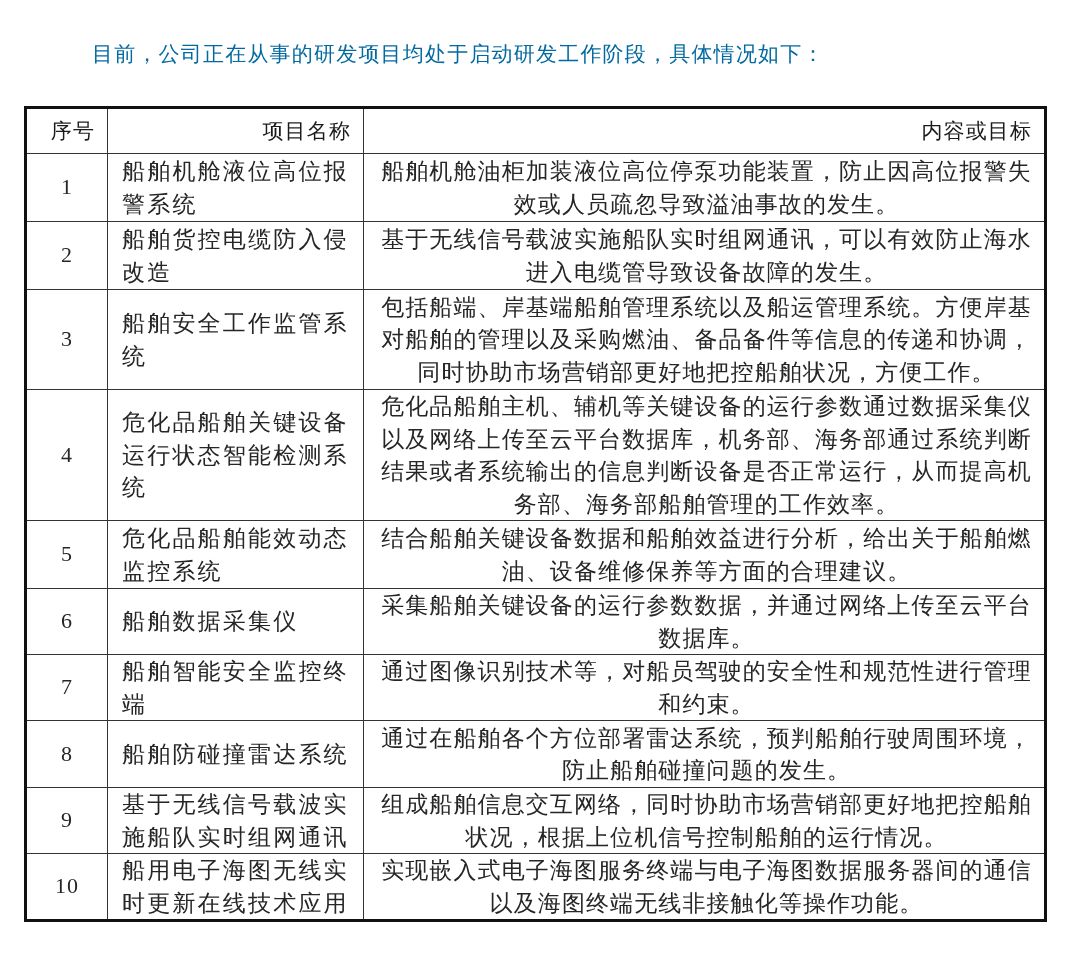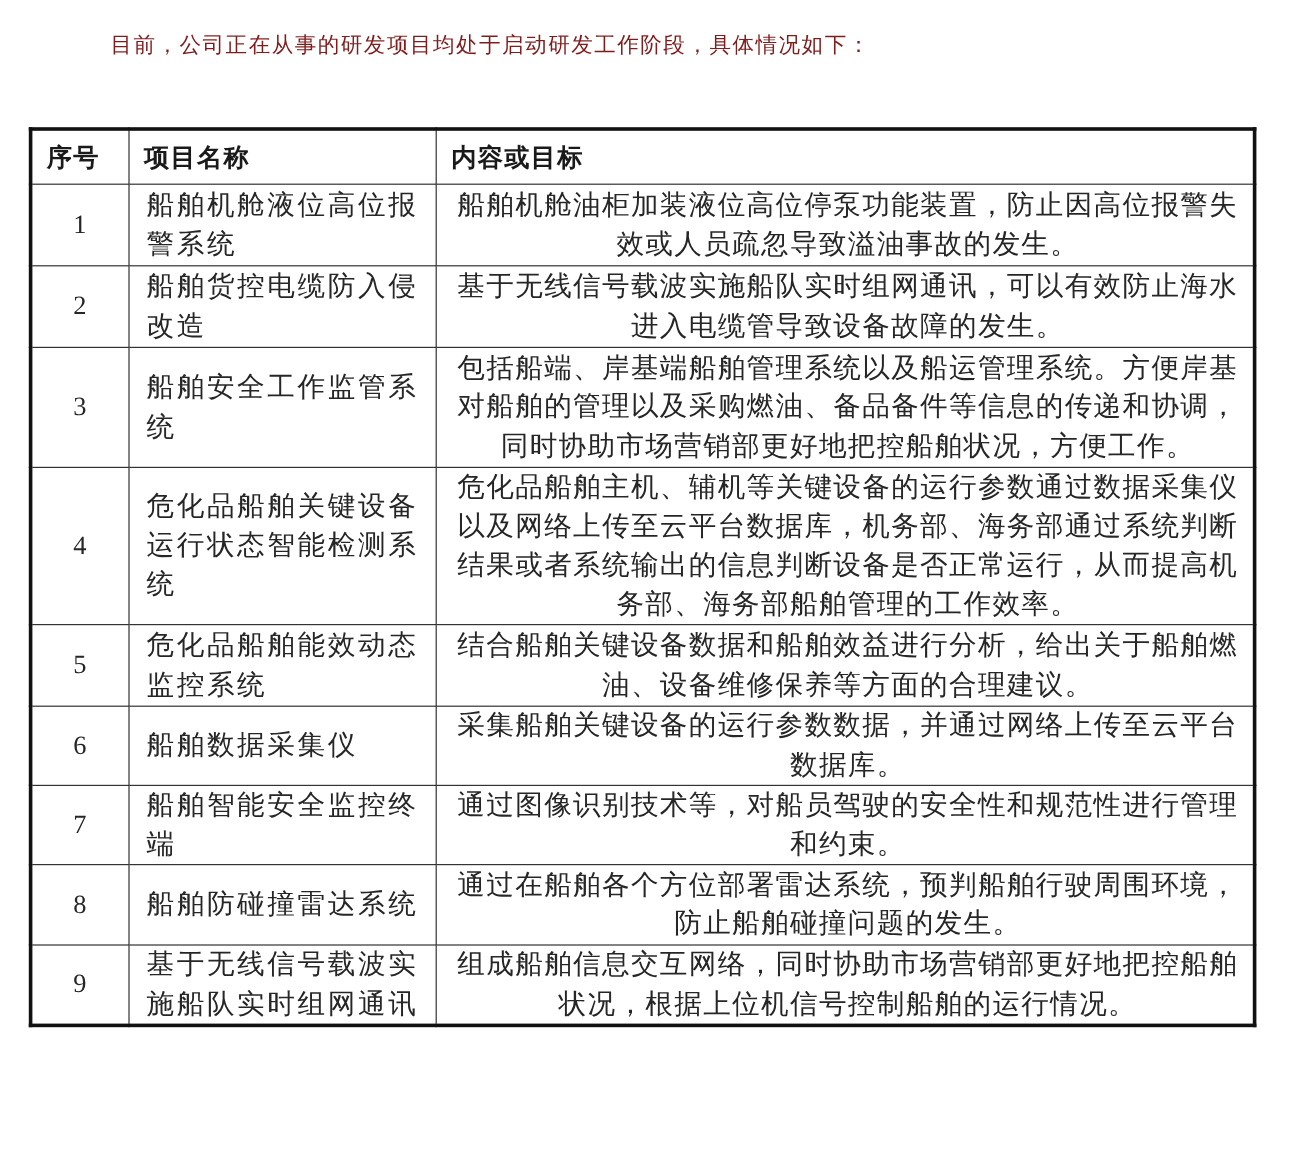--- a/index.html
+++ b/index.html
@@ -11,25 +11,25 @@
     width: 1080px;
     height: 980px;
     position: relative;
     overflow: hidden;
     font-family: "DejaVu Serif", "Liberation Serif", serif;
     color: #222222;
   }
   .intro {
     position: absolute;
     left: 92px;
-    top: 20px;
-    font-size: 18px;
+    top: 36px;
+    font-size: 21px;
     line-height: 36px;
     letter-spacing: 1.2px;
-    color: #7f1d1d;
+    color: #0369a1;
     white-space: nowrap;
   }
   table.rd {
     position: absolute;
     left: 24px;
     top: 106px;
     width: 1020px;
     border-collapse: collapse;
     border: 3px solid #111111;
     table-layout: fixed;
@@ -43,23 +43,23 @@
     vertical-align: middle;
     font-size: 23px;
     line-height: 32.5px;
     letter-spacing: 1.1px;
     color: #262626;
     font-weight: normal;
   }
   table.rd th {
     height: 44px;
     font-family: "DejaVu Sans", "Liberation Sans", sans-serif;
-    font-weight: bold;
+    font-weight: normal;
     font-size: 21px;
-    text-align: left;
+    text-align: right;
     color: #1a1a1a;
   }
   table.rd td.no {
     text-align: center;
     padding: 0;
     font-family: "Liberation Serif", "DejaVu Serif", serif;
     font-size: 22px;
   }
   table.rd td.name {
     padding-left: 14px;
@@ -129,14 +129,19 @@
     <tr style="height: 67px;">
       <td class="no">8</td>
       <td class="name">船舶防碰撞雷达系统</td>
       <td class="desc">通过在船舶各个方位部署雷达系统，预判船舶行驶周围环境，防止船舶碰撞问题的发生。</td>
     </tr>
     <tr style="height: 66px;">
       <td class="no">9</td>
       <td class="name">基于无线信号载波实施船队实时组网通讯</td>
       <td class="desc">组成船舶信息交互网络，同时协助市场营销部更好地把控船舶状况，根据上位机信号控制船舶的运行情况。</td>
     </tr>
+    <tr style="height: 67px;">
+      <td class="no">10</td>
+      <td class="name">船用电子海图无线实时更新在线技术应用</td>
+      <td class="desc">实现嵌入式电子海图服务终端与电子海图数据服务器间的通信以及海图终端无线非接触化等操作功能。</td>
+    </tr>
   </tbody>
 </table>
 
 </body></html>

